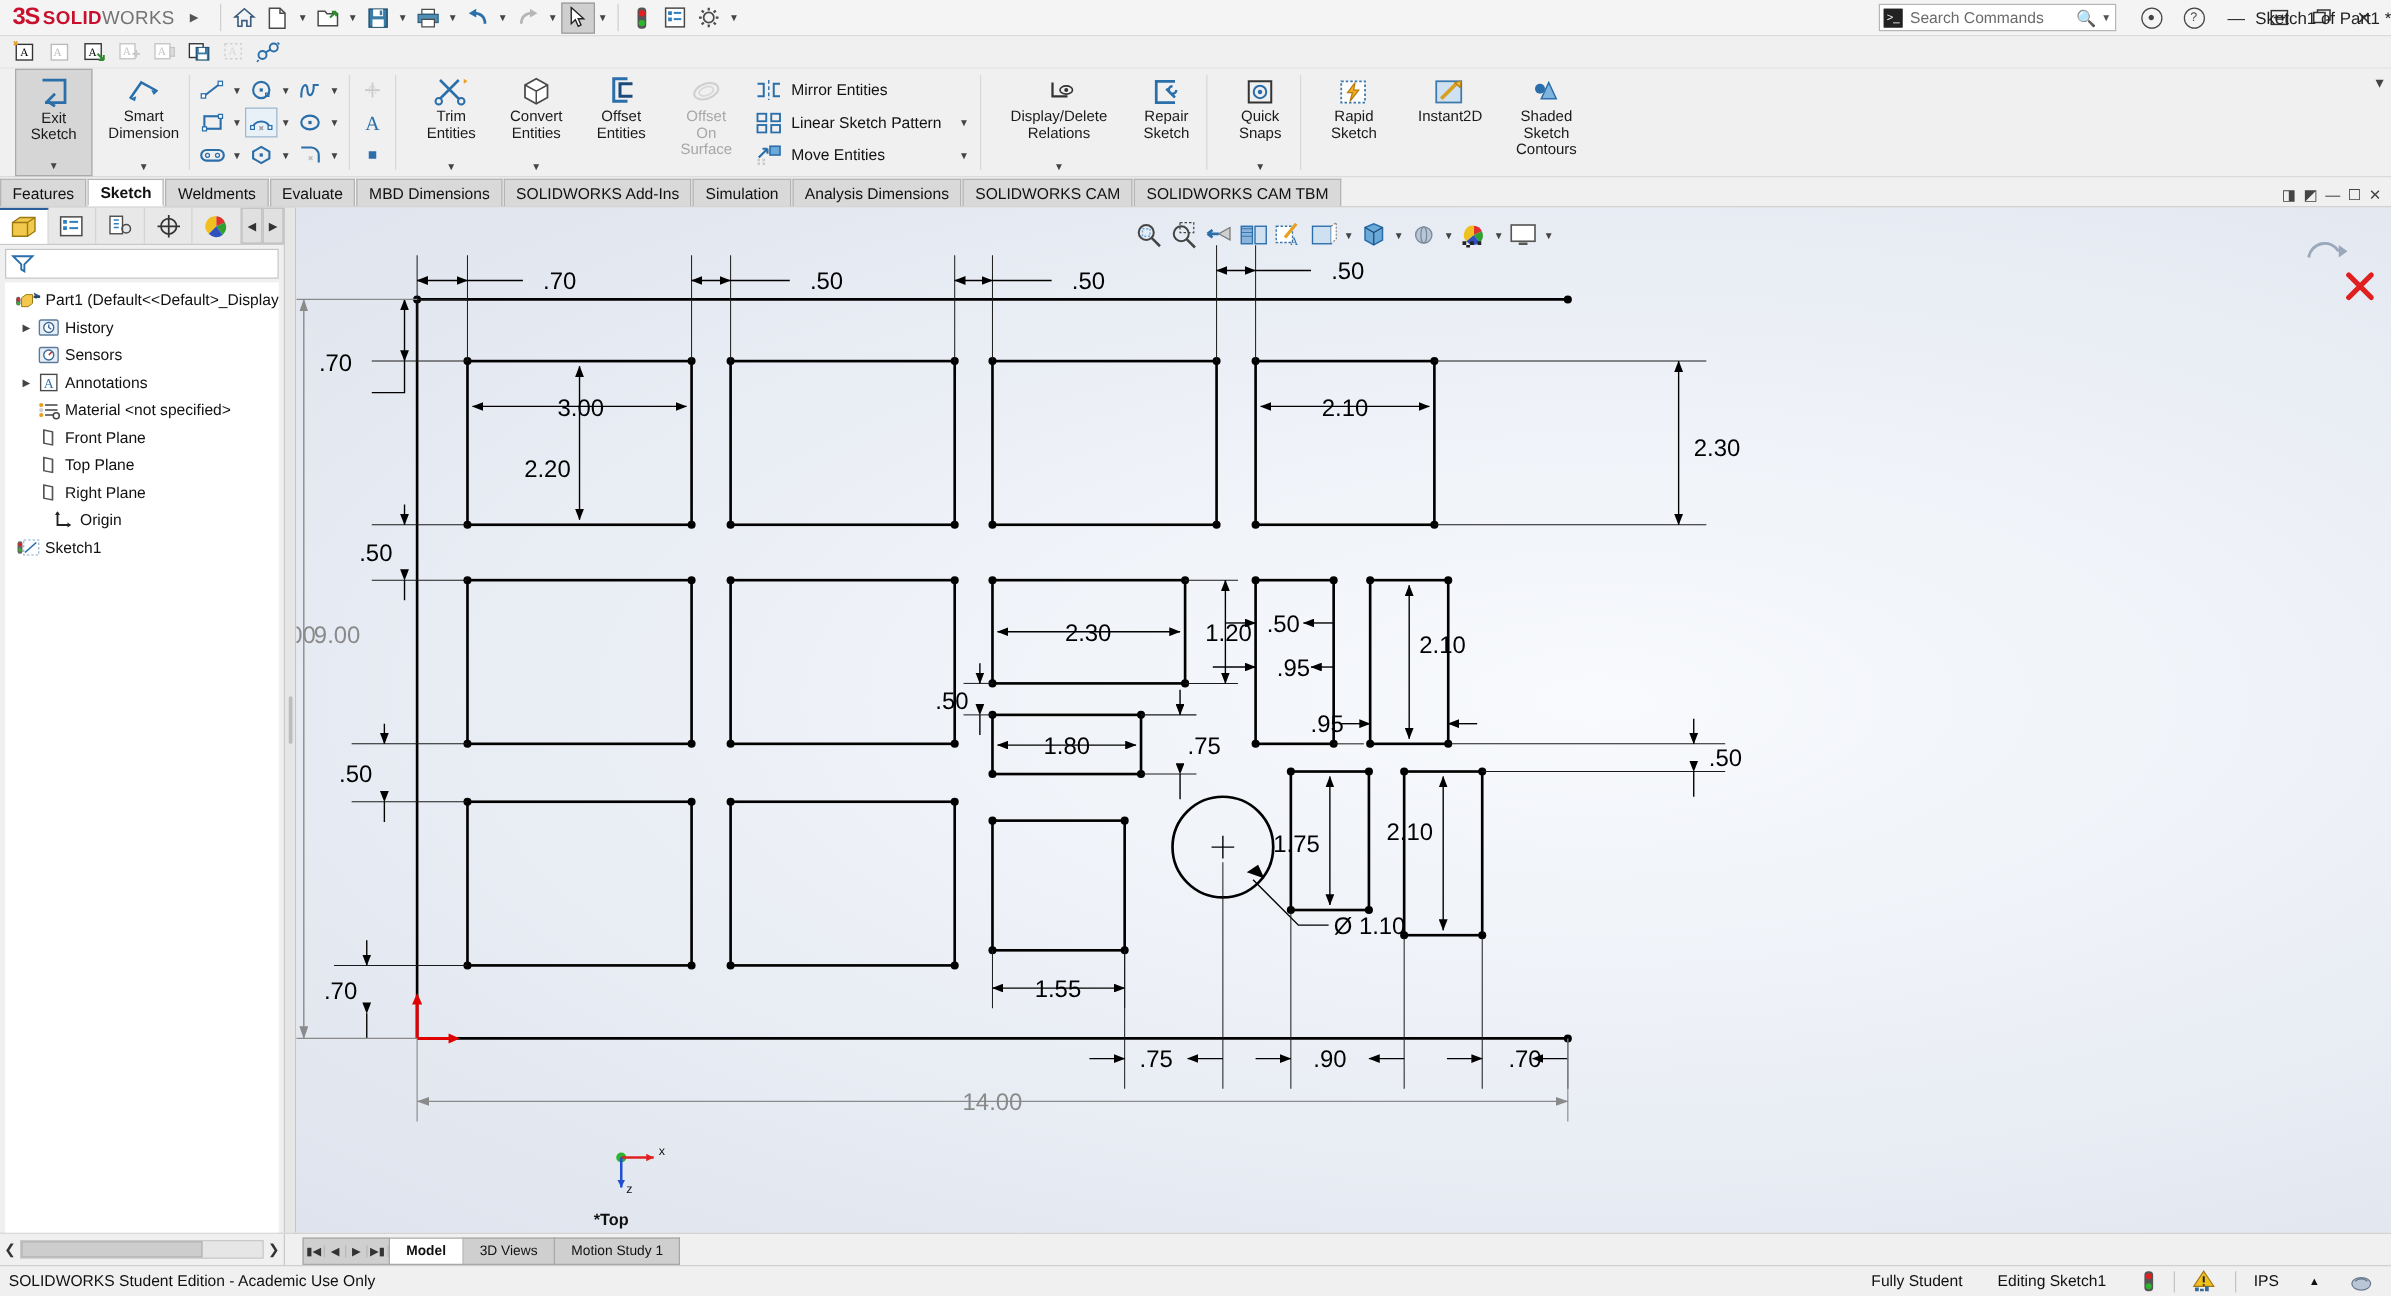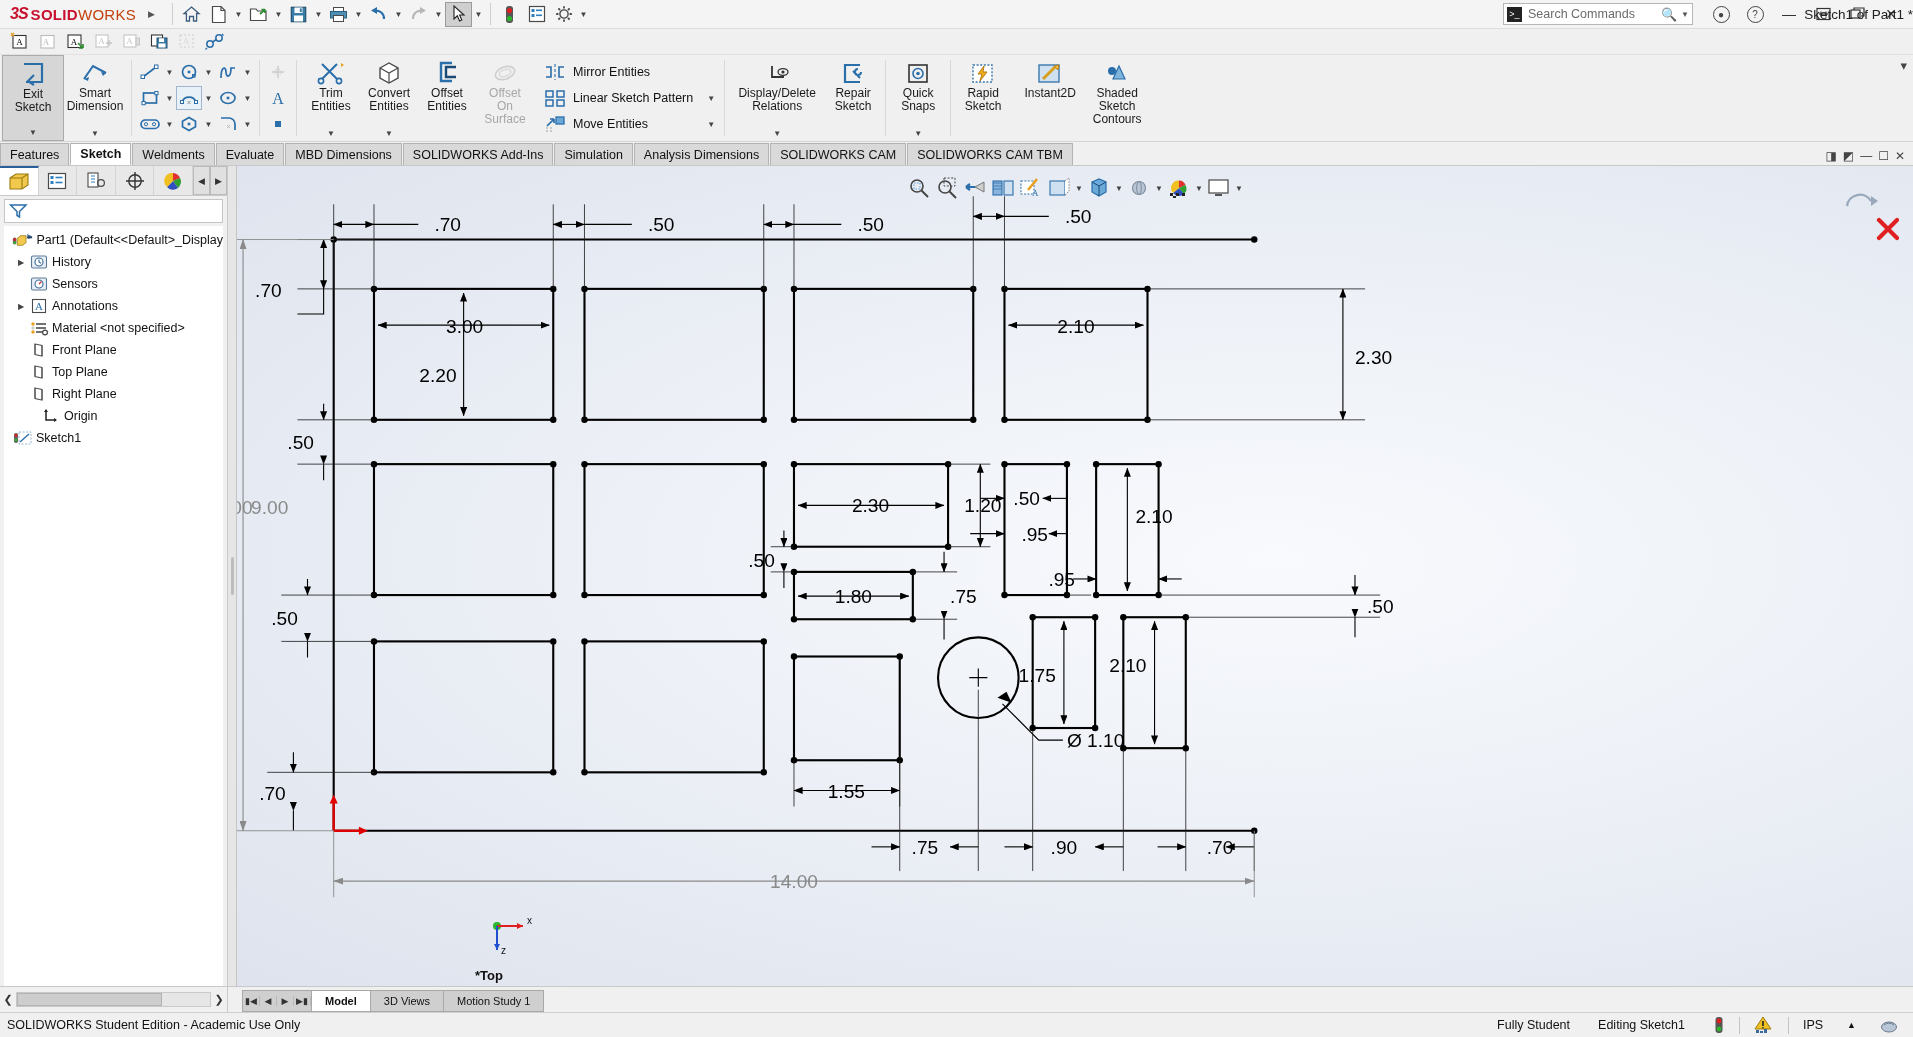--- a/index.html
+++ b/index.html
@@ -12,23 +12,23 @@
     overflow:hidden;
     -webkit-font-smoothing:antialiased;
   }
 
   
   #titlebar{
     position:relative; height:29px; background:#f4f4f4;
     border-bottom:1px solid #dcdcdc; display:flex; align-items:center;
   }
   .sw-logo{ display:flex; align-items:center; padding:0 4px 0 10px; }
-  .sw-logo .ds{ color:#c8102e; font-weight:bold; font-size:16px; letter-spacing:-1px; font-style:italic;}
+  .sw-logo .ds{ color:#c8102e; font-weight:bold; font-size:19px; letter-spacing:-1px; }
   .sw-logo .sld{ color:#c8102e; font-weight:bold; font-size:15px; letter-spacing:.3px; margin-left:3px;}
-  .sw-logo .wks{ color:#c2410c; font-weight:normal; font-size:15px; letter-spacing:.3px;}
+  .sw-logo .wks{ color:#737373; font-weight:normal; font-size:15px; letter-spacing:.3px;}
   .tb-caret{ color:#555; font-size:9px; padding:0 12px 0 8px;}
   .tb-sep{ width:1px; height:22px; background:#cfcfcf; margin:0 5px; }
   .tb-btn{ width:27px; height:25px; display:flex; align-items:center; justify-content:center; cursor:default;}
   .tb-btn.sel{ background:#cfcfcf; border:1px solid #9a9a9a;}
   .tb-arrow{ width:13px; height:25px; display:flex; align-items:center; justify-content:center; color:#444; font-size:8px;}
   .doc-title{ position:absolute; left:0; right:0; text-align:right; font-size:13.5px; color:#222; pointer-events:none;}
   .tb-right{ margin-left:auto; display:flex; align-items:center; padding-right:6px; gap:2px;}
   .searchbox{
     width:190px; height:22px; border:1px solid #b6b6b6; background:#fff;
     display:flex; align-items:center; padding:0 3px; margin-right:10px;
@@ -53,21 +53,21 @@
   }
   .mini{ width:26px; height:22px; display:flex;align-items:center;justify-content:center;}
   #ribbon{
     height:87px; background:#f0f0f0; border-bottom:1px solid #d4d4d4;
     display:flex; align-items:stretch; position:relative;
   }
   .rgrp{ display:flex; align-items:stretch; padding:0 2px;}
   .rsep{ width:1px; background:#d8d8d8; margin:5px 3px;}
   .rbtn{
     width:58px; display:flex; flex-direction:column; align-items:center;
-    padding-top:4px; cursor:default; text-align:center;
+    padding-top:4px; cursor:default; text-align:center;margin-left:10px;
   }
   .rbtn.big{ width:62px;}
   .rbtn.sel{ background:#d6d6d6; border:1px solid #aaa;}
   .rbtn .ico{ height:26px; display:flex;align-items:flex-end;justify-content:center;}
   .rbtn .lbl{ font-size:12px; color:#1a1a1a; line-height:13px; margin-top:2px;}
   .rbtn .dd{ font-size:8px;color:#444; margin-top:auto; padding-bottom:3px;}
   .rbtn.dis .lbl{ color:#a7a7a7;}
   .smallgrid{ display:flex; flex-direction:column; justify-content:center; padding:3px 2px;}
   .sgrow{ display:flex; align-items:center; height:26px;}
   .sgcell{ width:26px;height:24px;display:flex;align-items:center;justify-content:center;}

